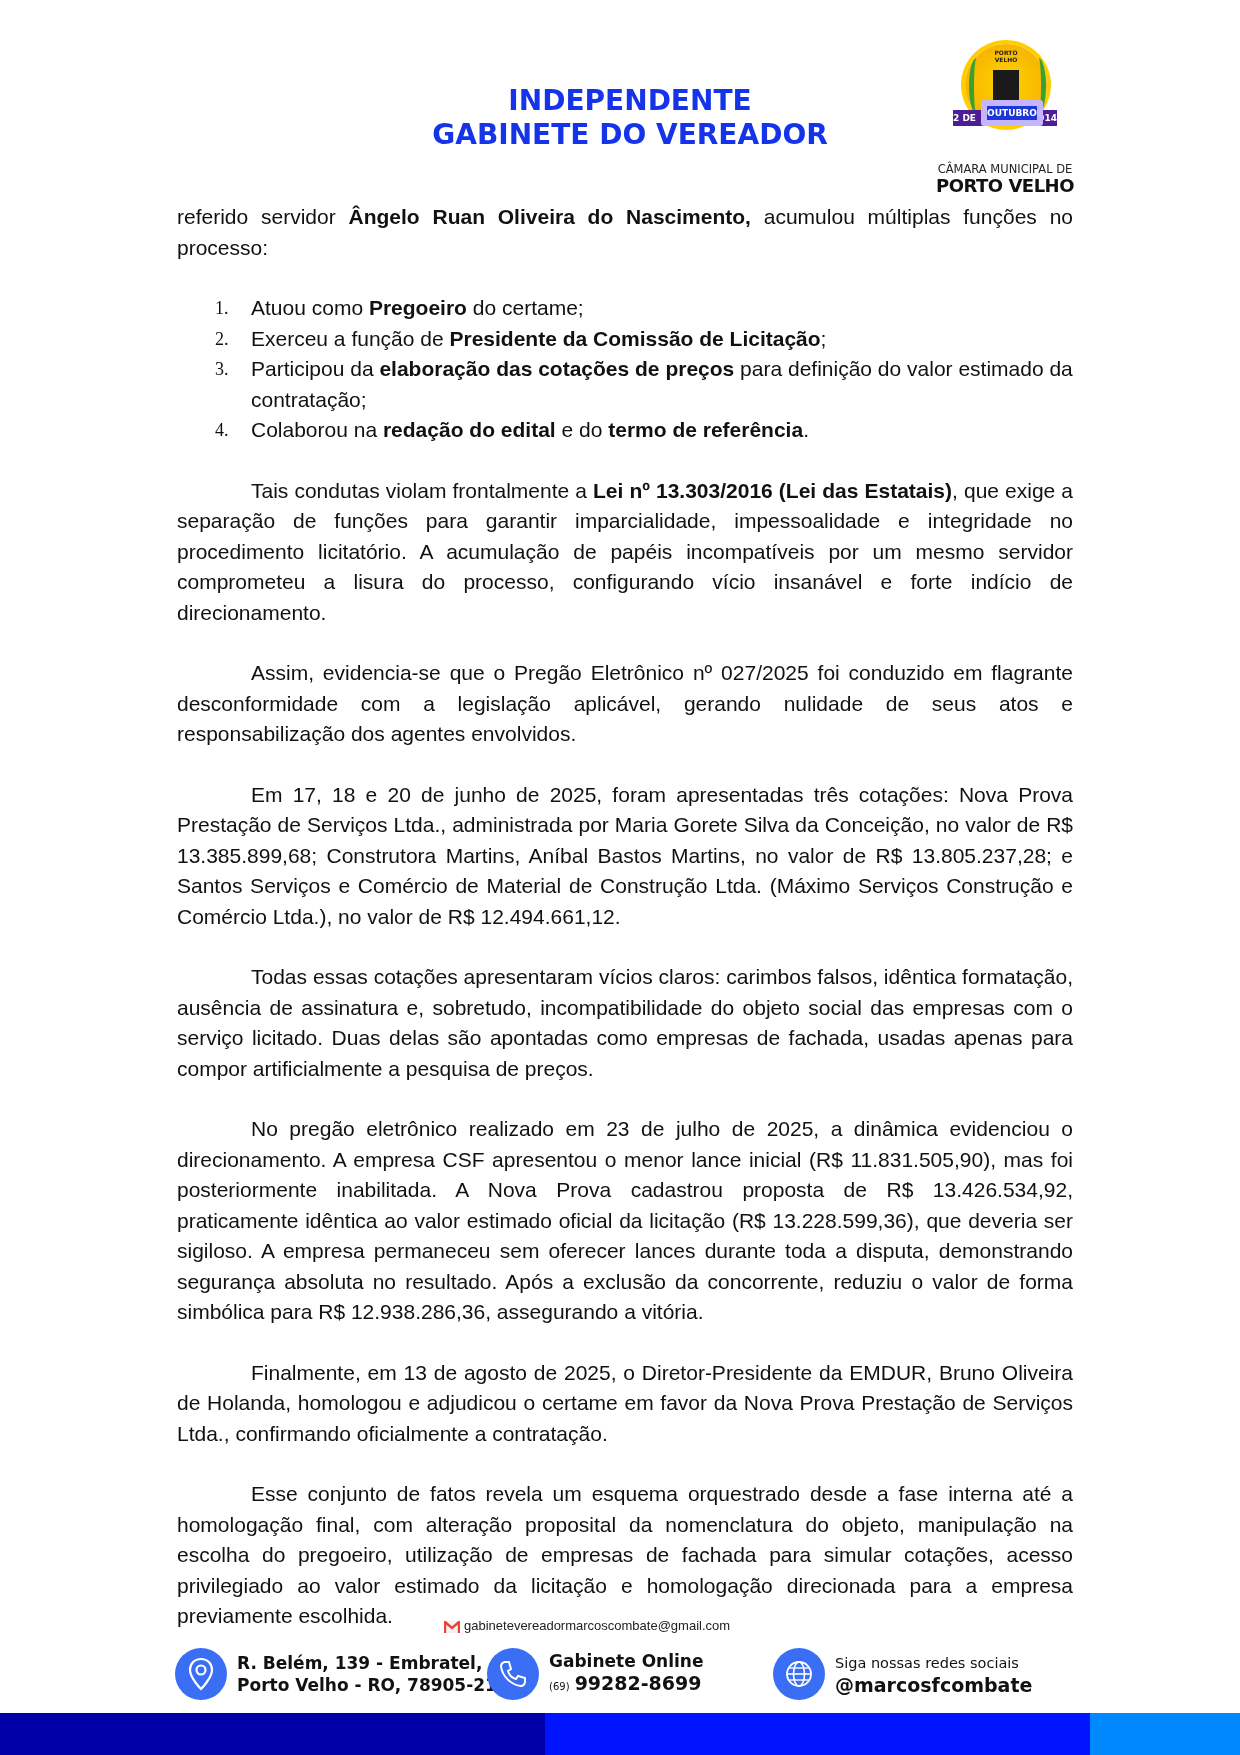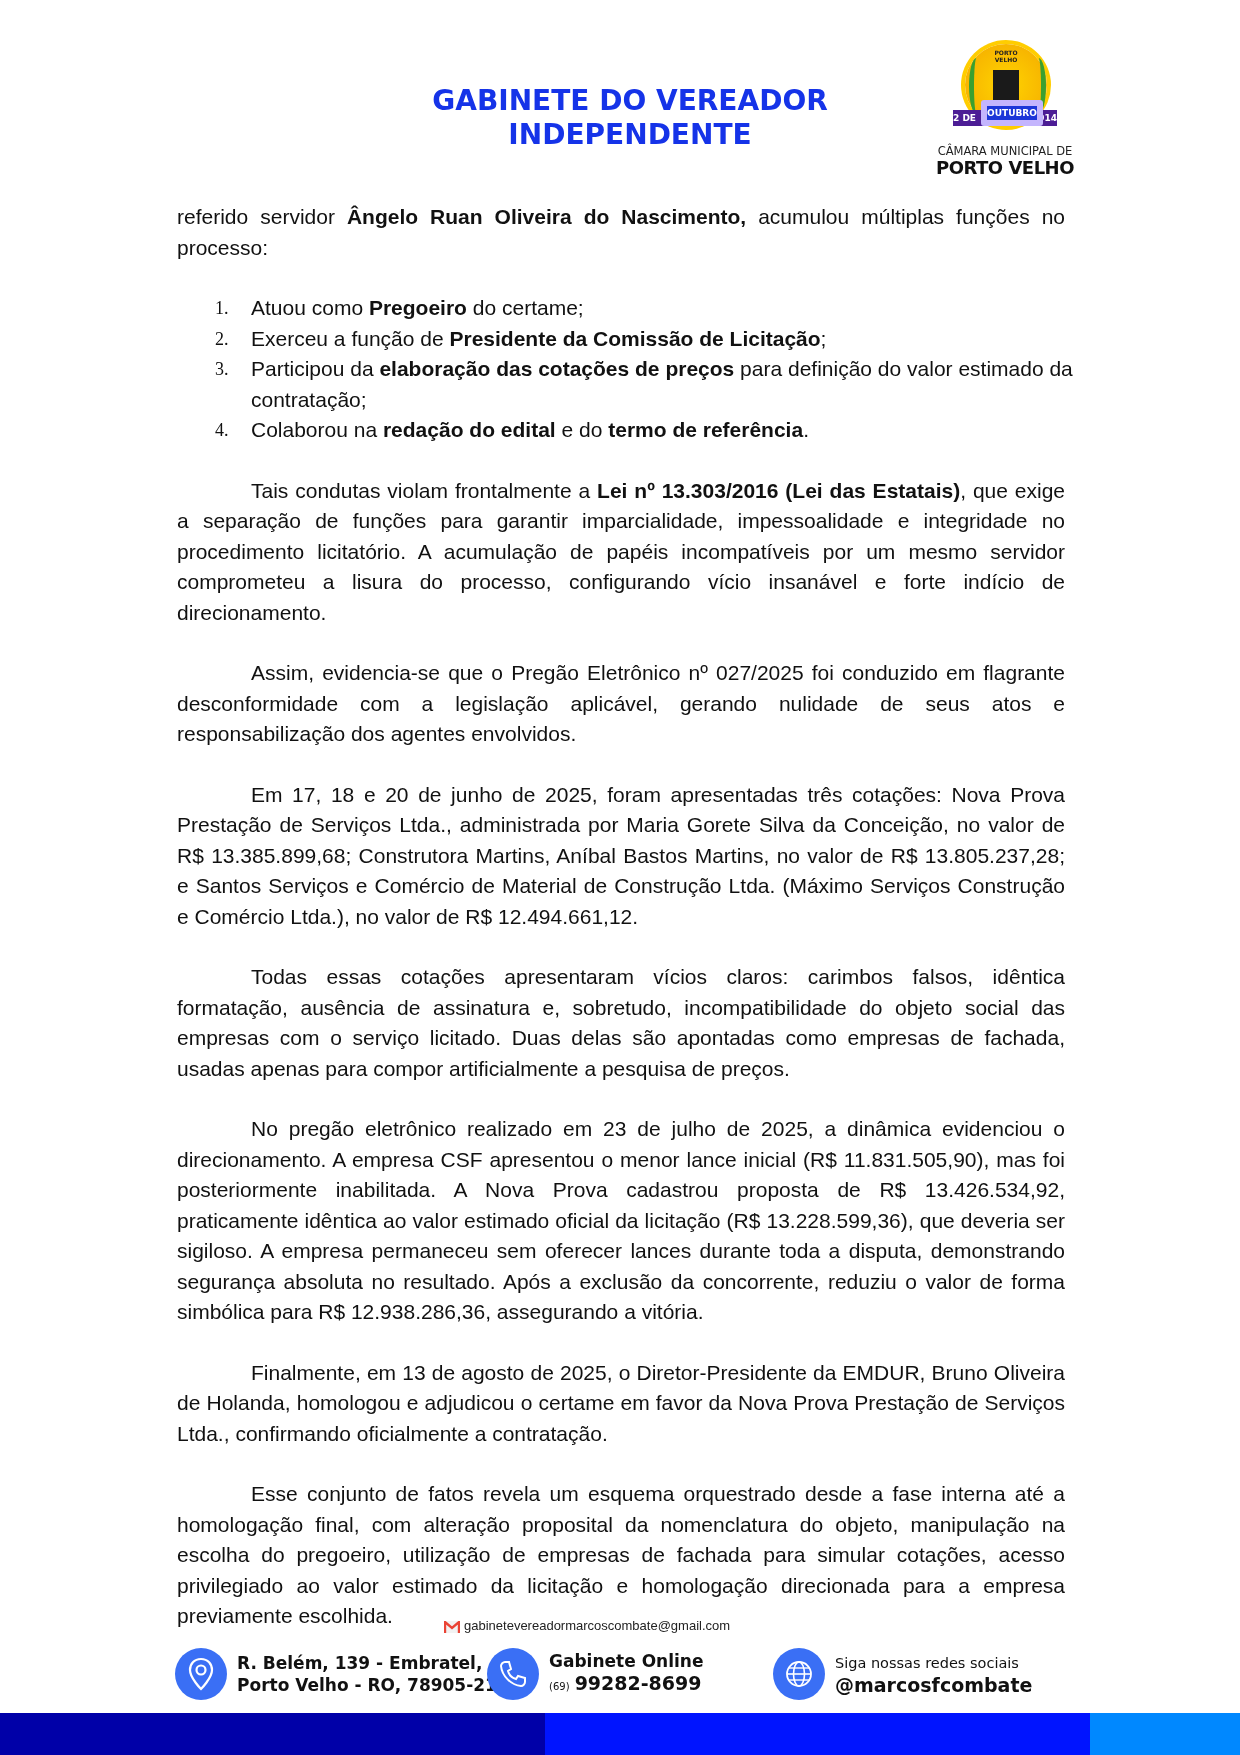--- a/index.html
+++ b/index.html
@@ -12,25 +12,25 @@
   .title { position: absolute; left: 370px; top: 84px; width: 520px; text-align: center; font-family: "DejaVu Sans", sans-serif; font-weight: bold; font-size: 28px; line-height: 34px; color: #1533e8; }
   .logo-right { position: absolute; left: 930px; top: 44px; width: 150px; text-align: center; }
   .seal { width: 120px; height: 100px; margin: 0 auto; position: relative; }
   .seal .sun { position: absolute; left: 20px; top: 0; width: 82px; height: 82px; border-radius: 50%; background: radial-gradient(circle, #ffd400 0%, #f7b500 70%, #f0a000 100%); box-shadow: 0 0 0 4px #ffcd00; }
   .seal .tower { position: absolute; left: 48px; top: 26px; width: 26px; height: 40px; background: #1a1a1a; }
   .seal .wheat-l { position: absolute; left: 24px; top: 14px; width: 10px; height: 56px; border-left: 5px solid #3aa030; border-radius: 50% 0 0 50%; }
   .seal .wheat-r { position: absolute; left: 86px; top: 14px; width: 10px; height: 56px; border-right: 5px solid #3aa030; border-radius: 0 50% 50% 0; }
   .seal .ribbon { position: absolute; left: 8px; top: 66px; width: 104px; height: 16px; background: #4c1d95; color: #fff; font-family: "DejaVu Sans", sans-serif; font-weight: bold; font-size: 9px; line-height: 16px; display: flex; justify-content: space-between; padding: 0 0; box-sizing: border-box; }
   .seal .ribbon-top { position: absolute; left: 36px; top: 56px; width: 50px; height: 14px; background: #1c36d8; color: #fff; font-family: "DejaVu Sans", sans-serif; font-weight: bold; font-size: 9px; line-height: 14px; border-radius: 3px; border: 6px solid #c4b5fd; }
   .seal .pv-text { position: absolute; left: 40px; top: 5px; width: 42px; font-family: "DejaVu Sans", sans-serif; font-size: 6px; font-weight: bold; color: #222; }
-  .camara { font-family: "DejaVu Sans", sans-serif; font-size: 11.5px; color: #222; margin-top: 0; line-height: 14px; }
+  .camara { font-family: "DejaVu Sans", sans-serif; font-size: 11.5px; color: #222; margin-top: 18px; line-height: 14px; }
   .pv { font-family: "DejaVu Sans", sans-serif; font-weight: bold; font-size: 18px; color: #111; line-height: 20px; letter-spacing: -0.5px; }
 
   .content { position: absolute; left: 177px; top: 202px; width: 900px; font-family: "Liberation Sans Narrow", "Liberation Sans", sans-serif; font-size: 21px; line-height: 30.5px; color: #111; text-align: justify; }
-  .content p { margin: 0 12px 30px 0; }
+  .content p { margin: 0 4px 30px 0; }
   .content p.indent { text-indent: 74px; }
   .content b { font-weight: bold; }
   ol.roles { margin: 0 0 30px 0; padding: 0 0 0 74px; list-style: none; }
   ol.roles li { position: relative; text-align: left; }
   ol.roles li .num { position: absolute; left: -36px; font-family: "Liberation Serif", serif; font-size: 18px; }
 
   .email { position: absolute; left: 444px; top: 1618px; font-family: "Liberation Sans", sans-serif; font-size: 13px; color: #222; display: flex; align-items: flex-end; gap: 4px; }
   .gmail { width: 16px; height: 12px; position: relative; }
   .footer { position: absolute; left: 175px; top: 1648px; width: 900px; height: 56px; }
   .fblock { position: absolute; top: 0; display: flex; align-items: center; gap: 10px; }
@@ -40,22 +40,22 @@
   .ftext .s { font-size: 14.5px; }
   .ftext .small { font-size: 10px; }
   .bar { position: absolute; top: 1713px; height: 42px; }
 </style>
 </head>
 <body>
 
 <div class="header">
 
   <div class="title">
+    <div>INDEPENDENTE</div>
     <div>GABINETE DO VEREADOR</div>
-    <div>INDEPENDENTE</div>
   </div>
 
   <div class="logo-right">
     <div class="seal">
       <div class="sun"></div>
       <div class="wheat-l"></div>
       <div class="wheat-r"></div>
       <div class="pv-text">PORTO VELHO</div>
       <div class="tower"></div>
       <div class="ribbon">

